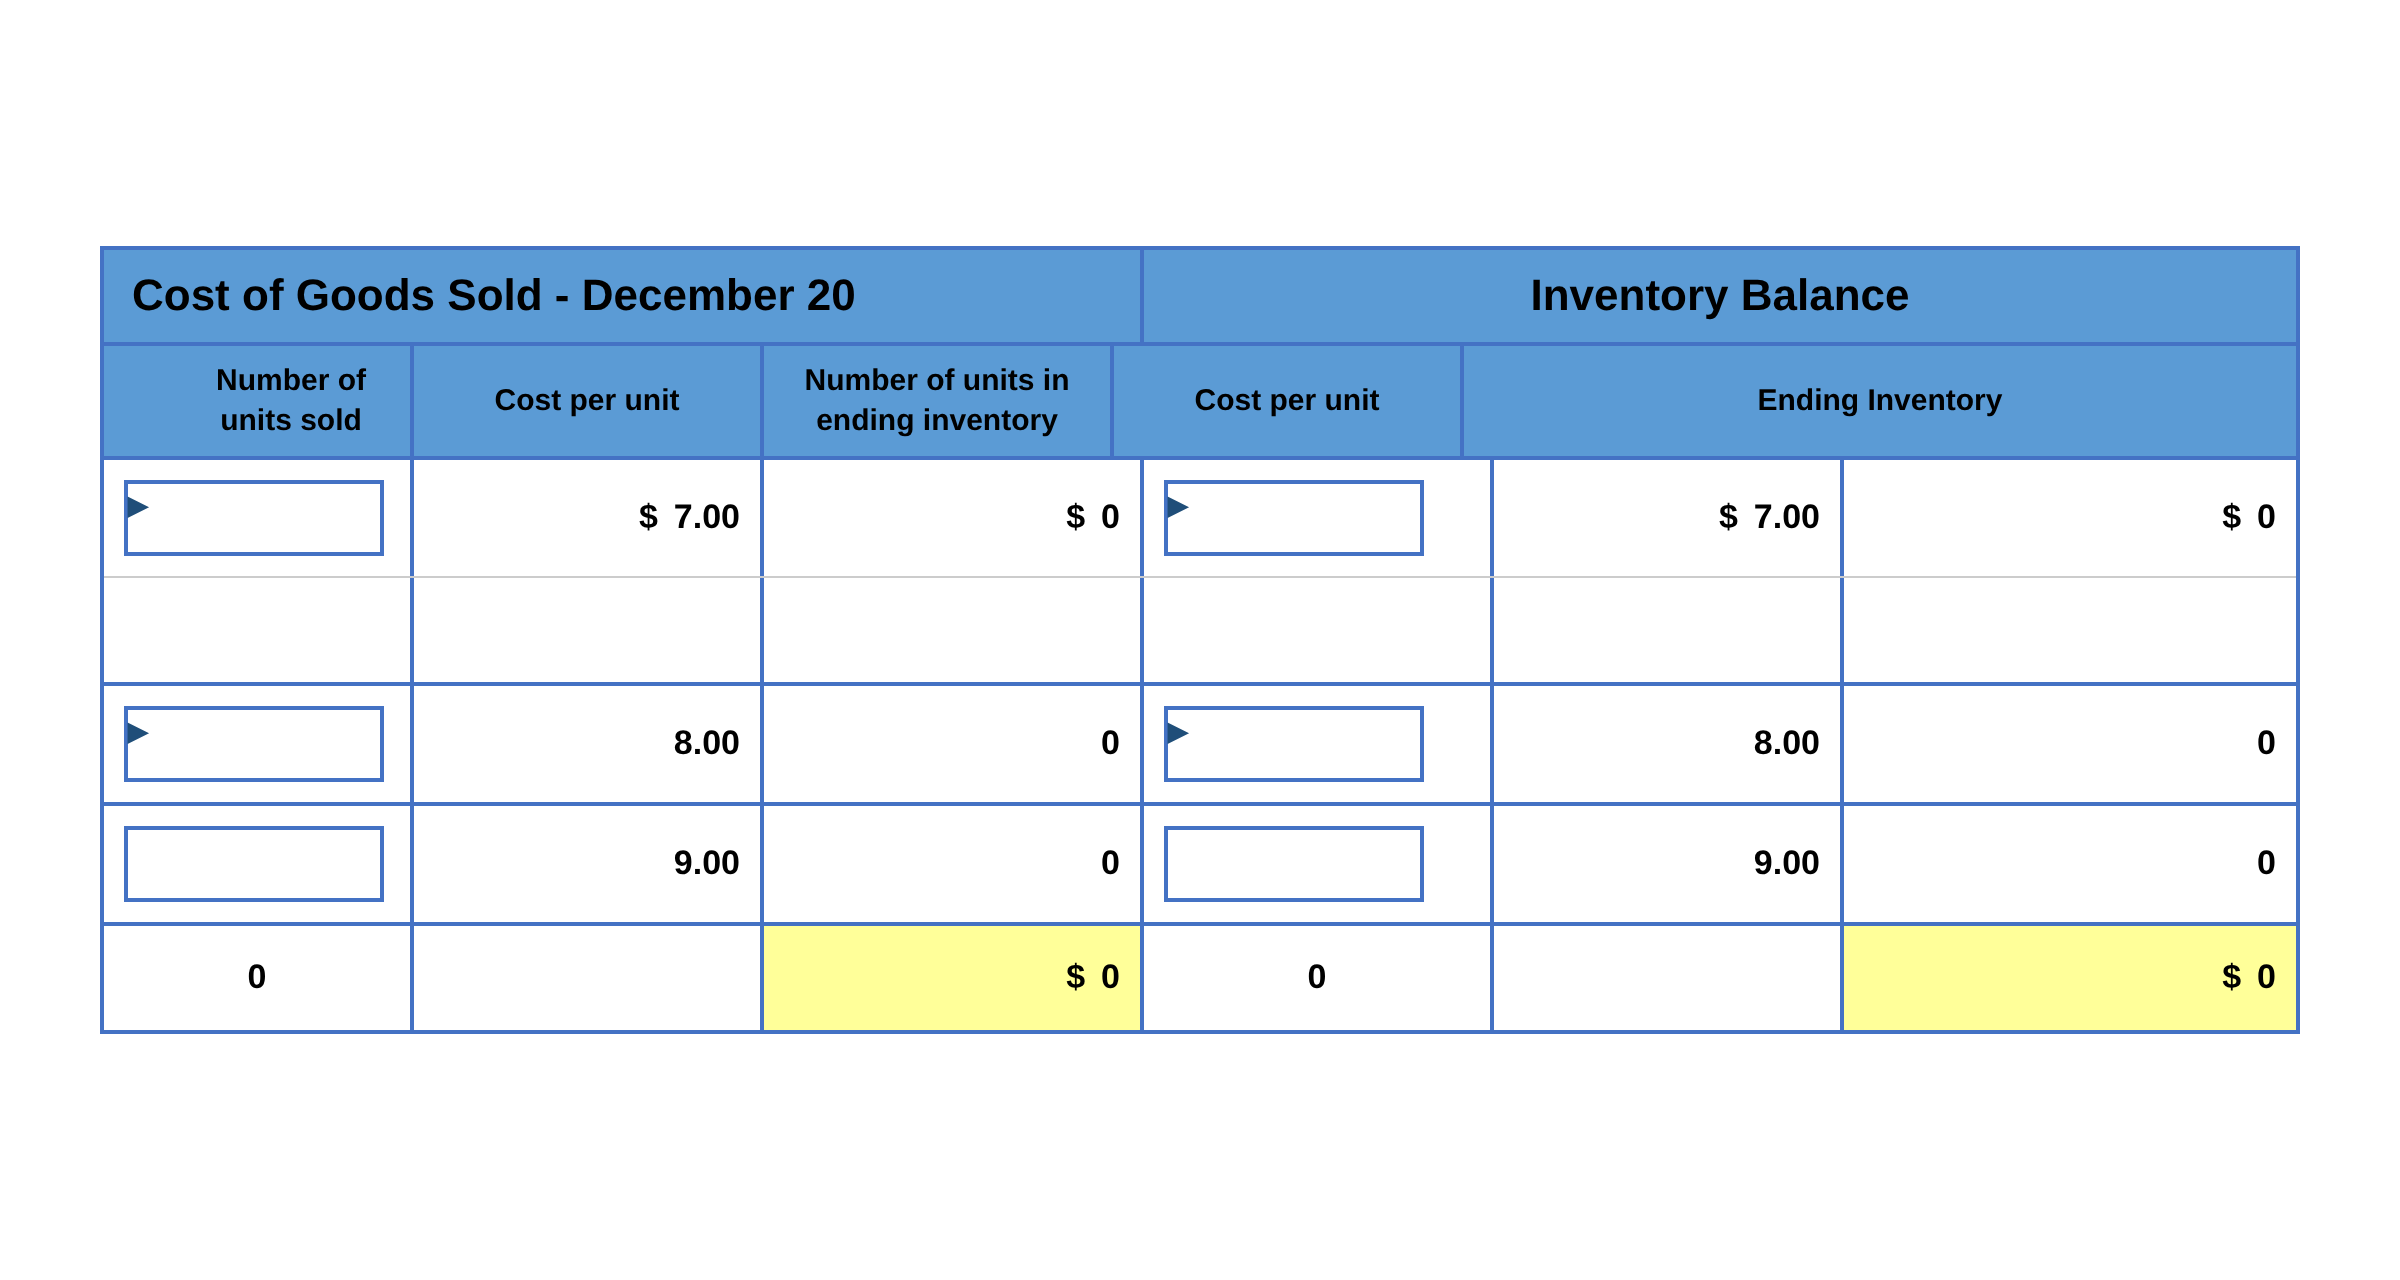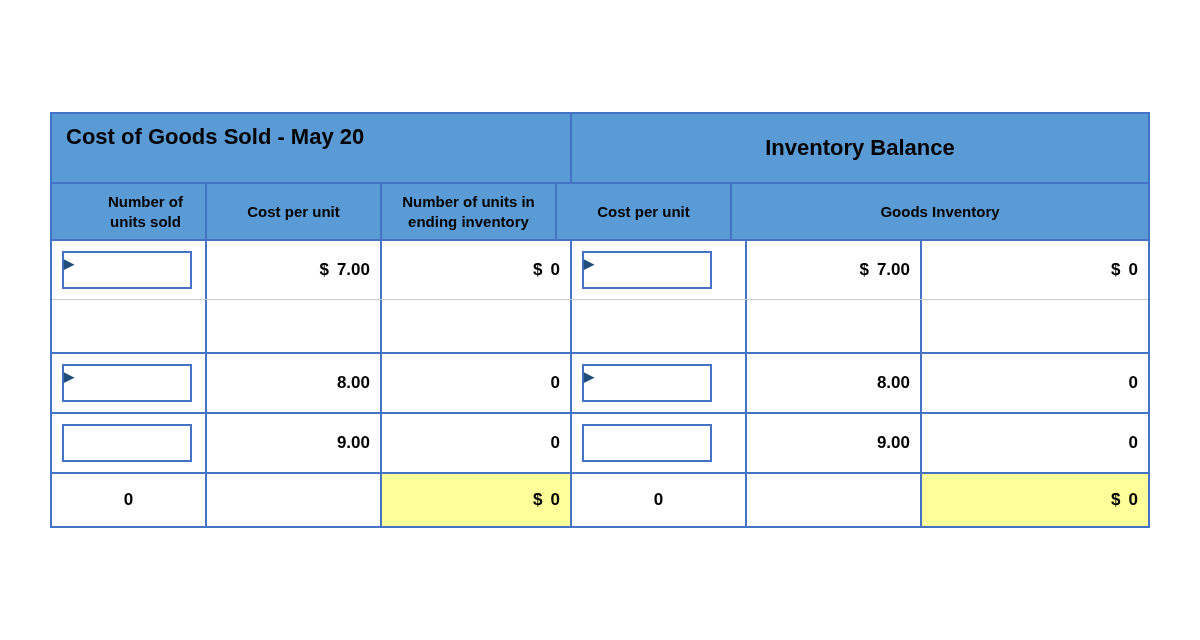--- a/index.html
+++ b/index.html
@@ -25,21 +25,21 @@
       flex: 0 0 520px;
       border-right: 2px solid #4472C4;
       padding: 10px 14px;
       font-size: 22px;
       font-weight: bold;
       color: #000;
       background: #5B9BD5;
     }
     .section-header-right {
       flex: 1;
-      padding: 21px 14px;
+      padding: 10px 14px;
       font-size: 22px;
       font-weight: bold;
       color: #000;
       text-align: center;
       background: #5B9BD5;
     }
     
     .col-headers {
       display: flex;
       background: #5B9BD5;
@@ -110,30 +110,30 @@
       border: 2px solid #4472C4;
       background: #fff;
     }
   </style>
 </head>
 <body>
 
 <div class="table-wrapper">
 
   <div class="section-header">
-    <div class="section-header-left">Cost of Goods Sold - May 20</div>
+    <div class="section-header-left">Cost of Goods Sold - December 20</div>
     <div class="section-header-right">Inventory Balance</div>
   </div>
 
   <div class="col-headers">
     <div class="col-header col-units-sold">Number of units sold</div>
     <div class="col-header col-cost-per-unit">Cost per unit</div>
     <div class="col-header col-units-ending">Number of units in ending inventory</div>
     <div class="col-header col-cost-per-unit2">Cost per unit</div>
-    <div class="col-header col-ending-inv">Goods Inventory</div>
+    <div class="col-header col-ending-inv">Ending Inventory</div>
   </div>
 
   <div class="data-row">
     <div class="data-cell col-units-sold">
       <div class="input-box arrow-left"></div>
     </div>
     <div class="data-cell col-cost-per-unit justify-right">
       <span class="dollar-sign">$</span>
       <span>7.00</span>
     </div>

